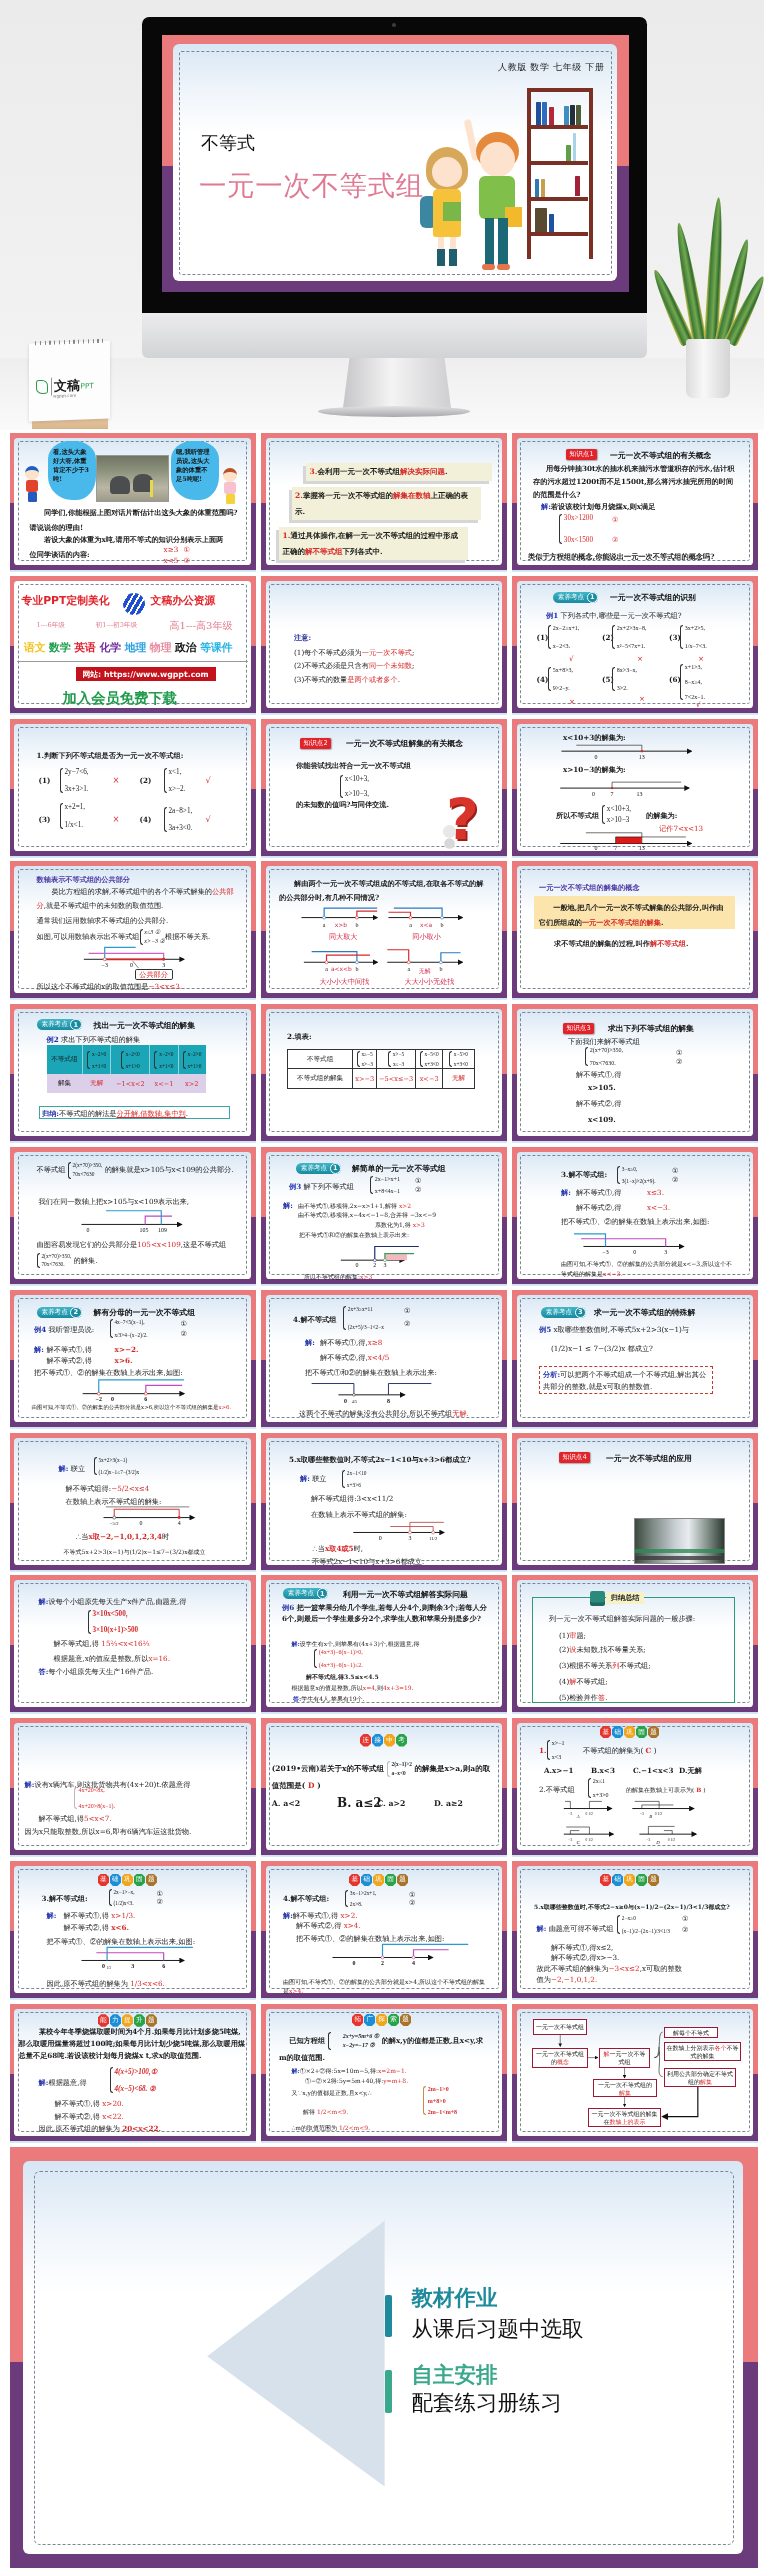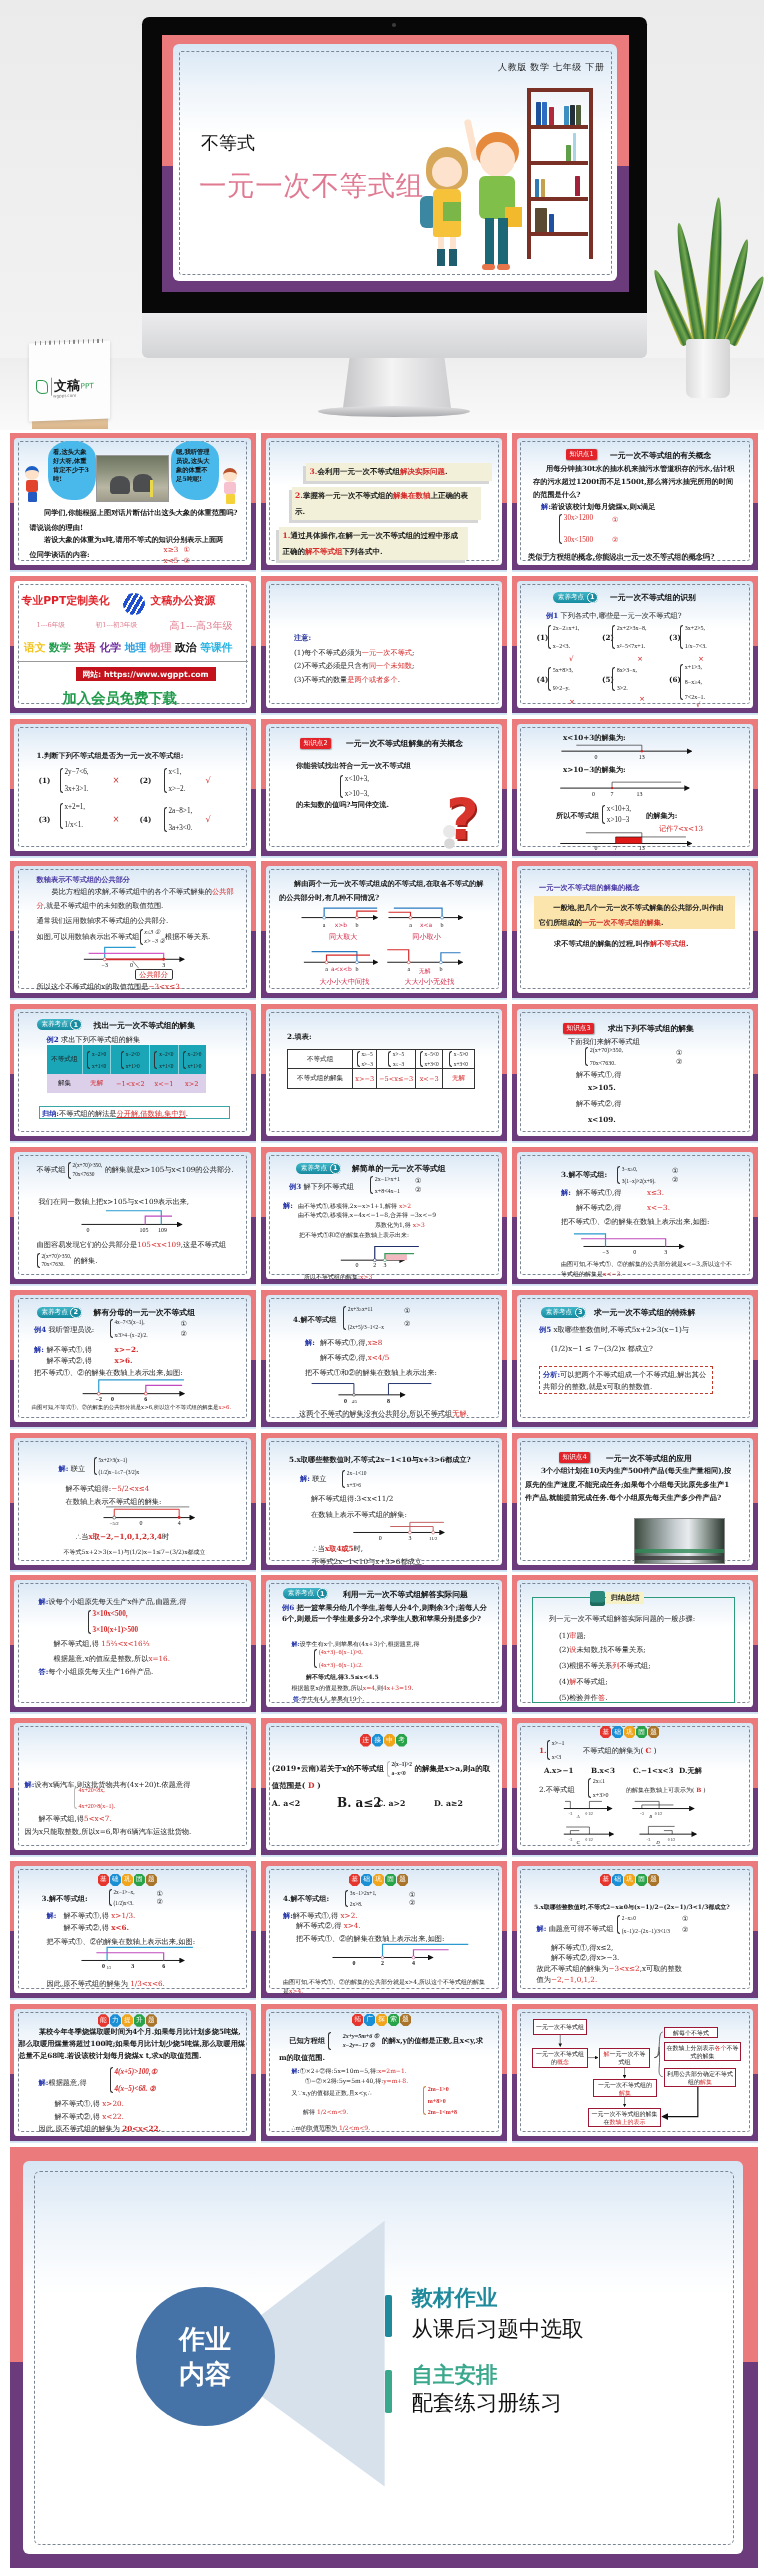--- a/index.html
+++ b/index.html
@@ -854,21 +854,20 @@
  </svg>
  <div class="t" style="left:51px;top:111px"><span>∴当</span><span class="red b">x取4或5</span><span>时,</span></div>
  <div class="t" style="left:51px;top:124px">不等式2x−1&lt;10与x+3&gt;6都成立.</div>
 </div>
 
 <div class="sl r7 c2">
  <div class="cd"></div>
     <div class="ds"></div>
  <div class="kp" style="left:47px;top:19px">知识点4</div>
  <div class="kt" style="left:94px;top:20px">一元一次不等式组的应用</div>
- <div class="w b" style="left:13px;top:31px;width:210px;line-height:13.7px;text-indent:16px">3个小组计划在10天内生产500件产品(每天生产量相同),按原先的生产速度,不能完成任务;如果每个小组每天比原先多生产1件产品,就能提前完成任务.每个小组原先每天生产多少件产品?</div>
  <div class="factory" style="left:122px;top:85px;width:91px;height:46px">
       <i style="top:30px"></i>
       <i style="top:37px;background:#3b3b3b"></i>
     </div>
 </div>
 
 <div class="sl r8 c0">
  <div class="cd"></div>
     <div class="ds"></div>
  <div class="t" style="left:29px;top:22px"><span class="blu">解:</span><span>设每个小组原先每天生产x件产品,由题意,得</span></div>
@@ -1204,24 +1203,20 @@
  <div class="fcb" style="left:152px;top:38px;width:77px;height:19px;display:block"><span>在数轴上分别表示</span><span class="red">各个</span><span>不等式的解集</span></div>
  <div class="fcb" style="left:152px;top:64px;width:72px;height:18.5px;display:block"><span>利用公共部分确定不等式组的</span><span class="red">解集</span></div>
 </div>
 
 <div id="hw">
  <div class="cd"></div>
  <div class="ds"></div>
  <svg class="ov" width="748" height="421" viewBox="0 0 1252 704">
       <polygon points="330,350 627,123 627,568" fill="#d6e1ec"></polygon>
     </svg>
- <div class="hw-circle">
-  <span>作业</span>
-  <span>内容</span>
- </div>
  <div class="hw-bar" style="top:148px;height:42px;background:#1f8a9c"></div>
  <div class="hw-bar" style="top:223px;height:43px;background:#3aa88c"></div>
  <div class="hw-h" style="top:136px;color:#1f8a9c">教材作业</div>
  <div class="hw-d" style="top:167px">从课后习题中选取</div>
  <div class="hw-h" style="top:213px;color:#3aa88c">自主安排</div>
  <div class="hw-d" style="top:241px">配套练习册练习</div>
 </div>
 
 
 </body></html>

